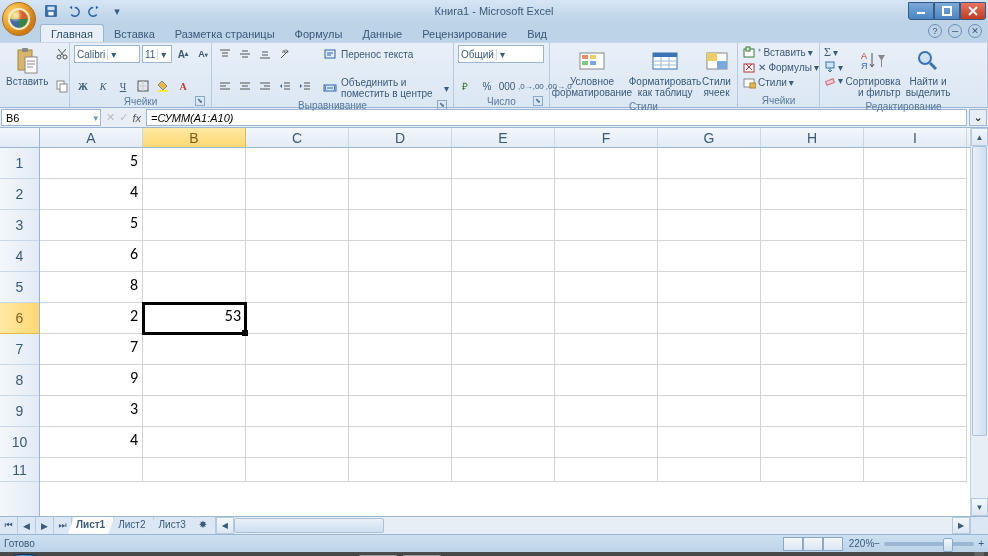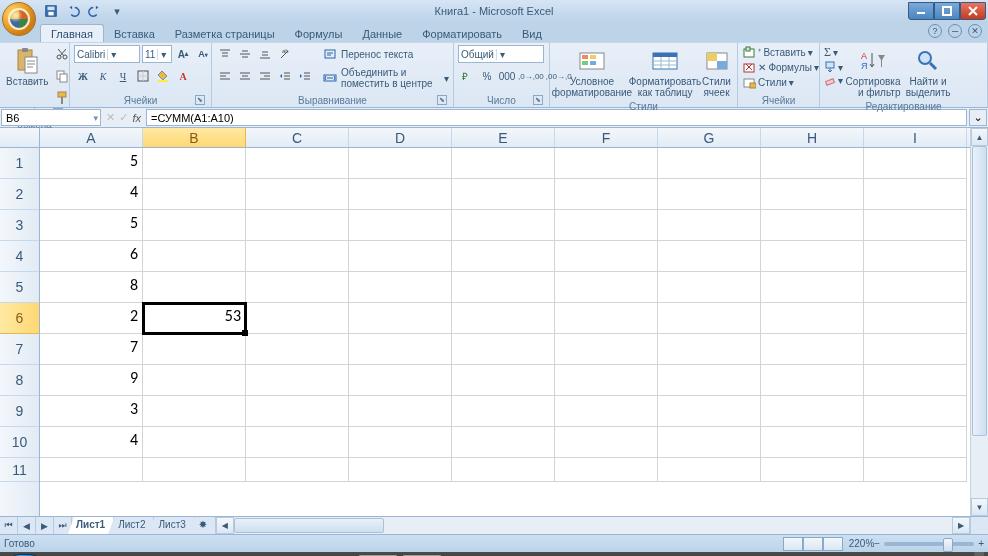--- a/index.html
+++ b/index.html
@@ -62,21 +62,21 @@
   .smallbtn { min-width:18px; height:18px; display:flex; align-items:center; justify-content:center; border-radius:2px; }
   .combo { height:18px; border:1px solid #9bb6d3; background:#fff; font-size:10px; display:flex; align-items:center; padding:0 2px; }
   .combo .dd { width:12px; text-align:center; color:#3a5a7a; border-left:1px solid #cfdceb; margin-left:2px; }
 
   
   .fxbar { height:20px; background:#e8eef5; border-bottom:1px solid #9bb6d3; display:flex; align-items:stretch; font-size:11px; }
   .namebox { width:100px; border:1px solid #9bb6d3; background:#fff; display:flex; align-items:center; padding:0 4px; margin:1px; position:relative; }
   .namebox .dd { position:absolute; right:2px; font-size:9px; color:#6a90b7; }
   .fxbtns { display:flex; align-items:center; padding:0 4px; gap:4px; }
   .fxbtns span { color:#9aa; font-size:11px; }
-  .fxinput { flex:1; border:1px solid #9bb6d3; background:#fff; margin:1px; padding:0 4px; display:flex; align-items:center; }
+  .fxinput { flex:1; border:1px solid #9bb6d3; background:#fff; margin:1px; padding:0 4px; display:flex; align-items:center;font-style:italic; }
   .fxexpand { width:18px; display:flex; align-items:center; justify-content:center; border:1px solid #9bb6d3; margin:1px; background:#e8eef5; }
 
   
   .sheet-area { position:relative; height:388px; background:#fff; }
   .colhdrs { display:flex; height:20px; position:absolute; top:0; left:0; right:18px; background:linear-gradient(#f3f7fb,#e2ebf5); border-bottom:1px solid #9bb6d3; }
   .corner { width:40px; border-right:1px solid #9bb6d3; background:linear-gradient(#f3f7fb,#e2ebf5); }
   .colhdr { width:103px; border-right:1px solid #c8d8eb; text-align:center; font-size:14px; color:#3a5a7a; line-height:20px; }
   .colhdr.sel { background:linear-gradient(#ffe9a3,#ffd873); color:#8a5a1a; border-right-color:#e8b84b; }
 
   .rowhdrs { position:absolute; top:20px; left:0; width:40px; bottom:0; background:linear-gradient(90deg,#f3f7fb,#e2ebf5); border-right:1px solid #9bb6d3; }
@@ -118,21 +118,21 @@
   .zoom .track::after { content:""; position:absolute; left:65%; top:-4px; width:8px; height:12px; background:linear-gradient(#f3f7fb,#cddff0); border:1px solid #8ba8c6; border-radius:2px; }
 
   
   .taskbar { height:36px; background:linear-gradient(#4b4b4b,#1a1a1a); display:flex; align-items:center; padding:0 4px; gap:4px; position:relative; }
   .start { width:42px; height:32px; border-radius:16px; background:radial-gradient(circle at 35% 35%, #aee6ff 0%, #2389d6 40%, #0a4a7f 100%); border:1px solid #0a3a5f; display:flex; align-items:center; justify-content:center; }
   .task { width:40px; height:30px; border-radius:3px; display:flex; align-items:center; justify-content:center; }
   .task.active { background:linear-gradient(rgba(255,255,255,.25),rgba(255,255,255,.08)); box-shadow:inset 0 0 0 1px rgba(255,255,255,.3); }
   .tray { margin-left:auto; display:flex; align-items:center; gap:6px; height:100%; color:#fff; font-size:10px; }
   .showdesk { width:10px; height:100%; border-left:1px solid #555; background:linear-gradient(rgba(255,255,255,.15),rgba(255,255,255,.02)); }
 
-  .col { display:flex; flex-direction:column; gap:4px; }
+  .col { display:flex; flex-direction:column; gap:14px; }
 </style>
 </head>
 <body>
 
 <div class="titlebar">
   <div class="office-btn"></div>
   <div class="qat">
     <div class="qbtn">
       <svg viewBox="0 0 16 16">
           <rect x="2" y="2" width="12" height="12" fill="#3a72b5" stroke="#1d4d88"></rect>
@@ -173,21 +173,21 @@
       </div>
   </div>
 </div>
 
 <div class="tabstrip">
   <div class="tab active">Главная</div>
   <div class="tab">Вставка</div>
   <div class="tab">Разметка страницы</div>
   <div class="tab">Формулы</div>
   <div class="tab">Данные</div>
-  <div class="tab">Форматировать</div>
+  <div class="tab">Рецензирование</div>
   <div class="tab">Вид</div>
   <div class="app-help">
     <div>?</div>
     <div style="font-size:11px;line-height:10px;">–</div>
     <div style="font-size:9px;">✕</div>
   </div>
 </div>
 
 <div class="ribbon">
 

